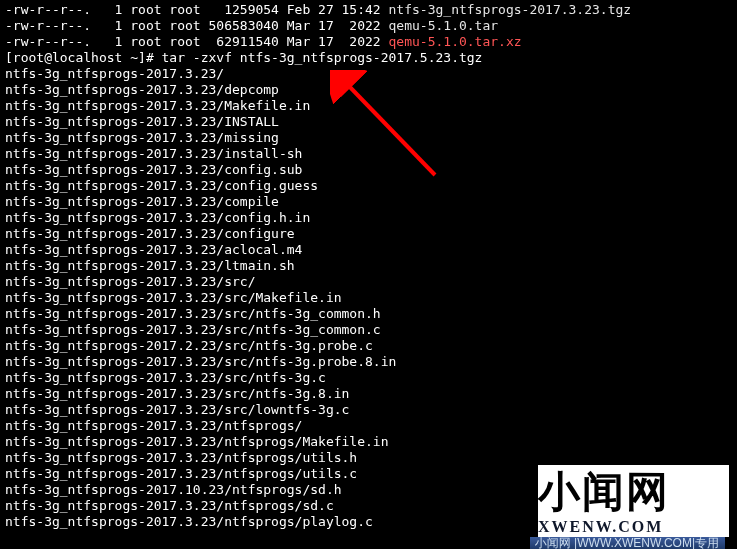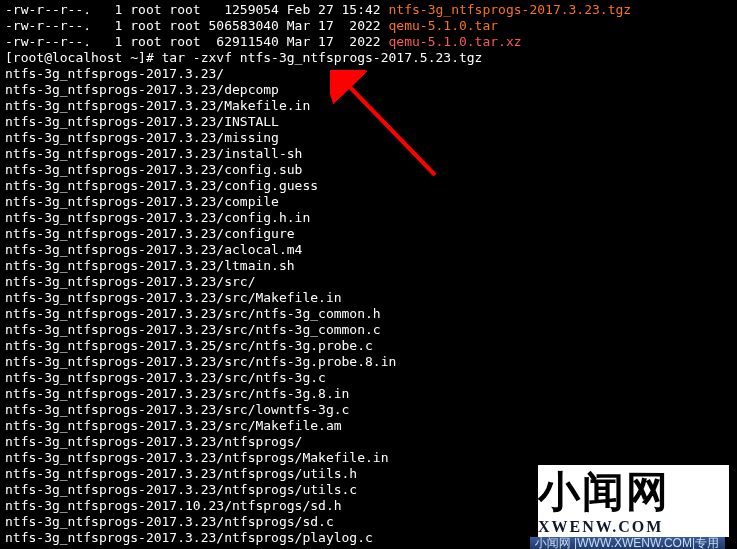--- a/index.html
+++ b/index.html
@@ -10,21 +10,21 @@
       font-size: 13px;
       line-height: 16px;
       width: 737px;
       height: 549px;
       position: relative;
       overflow: hidden;
       padding: 2px 5px;
     }
     .line { white-space: pre; }
     .white { color: #fff; }
-    .cyan { color: #f97316; }
+    .cyan { color: #e5e5e5; }
     .yellow { color: #ffff55; }
     .red { color: #ff5555; }
     .arrow {
       position: absolute;
       top: 70px;
       left: 330px;
       width: 110px;
       height: 110px;
       pointer-events: none;
     }
@@ -88,26 +88,25 @@
     <div class="line white">ntfs-3g_ntfsprogs-2017.3.23/config.guess</div>
     <div class="line white">ntfs-3g_ntfsprogs-2017.3.23/compile</div>
     <div class="line white">ntfs-3g_ntfsprogs-2017.3.23/config.h.in</div>
     <div class="line white">ntfs-3g_ntfsprogs-2017.3.23/configure</div>
     <div class="line white">ntfs-3g_ntfsprogs-2017.3.23/aclocal.m4</div>
     <div class="line white">ntfs-3g_ntfsprogs-2017.3.23/ltmain.sh</div>
     <div class="line white">ntfs-3g_ntfsprogs-2017.3.23/src/</div>
     <div class="line white">ntfs-3g_ntfsprogs-2017.3.23/src/Makefile.in</div>
     <div class="line white">ntfs-3g_ntfsprogs-2017.3.23/src/ntfs-3g_common.h</div>
     <div class="line white">ntfs-3g_ntfsprogs-2017.3.23/src/ntfs-3g_common.c</div>
-    <div class="line white">ntfs-3g_ntfsprogs-2017.3.25/src/ntfs-3g.probe.c</div>
+    <div class="line white">ntfs-3g_ntfsprogs-2017.2.23/src/ntfs-3g.probe.c</div>
     <div class="line white">ntfs-3g_ntfsprogs-2017.3.23/src/ntfs-3g.probe.8.in</div>
     <div class="line white">ntfs-3g_ntfsprogs-2017.3.23/src/ntfs-3g.c</div>
     <div class="line white">ntfs-3g_ntfsprogs-2017.3.23/src/ntfs-3g.8.in</div>
     <div class="line white">ntfs-3g_ntfsprogs-2017.3.23/src/lowntfs-3g.c</div>
-    <div class="line white">ntfs-3g_ntfsprogs-2017.3.23/src/Makefile.am</div>
     <div class="line white">ntfs-3g_ntfsprogs-2017.3.23/ntfsprogs/</div>
     <div class="line white">ntfs-3g_ntfsprogs-2017.3.23/ntfsprogs/Makefile.in</div>
     <div class="line white">ntfs-3g_ntfsprogs-2017.3.23/ntfsprogs/utils.h</div>
     <div class="line white">ntfs-3g_ntfsprogs-2017.3.23/ntfsprogs/utils.c</div>
     <div class="line white">ntfs-3g_ntfsprogs-2017.10.23/ntfsprogs/sd.h</div>
     <div class="line white">ntfs-3g_ntfsprogs-2017.3.23/ntfsprogs/sd.c</div>
     <div class="line white">ntfs-3g_ntfsprogs-2017.3.23/ntfsprogs/playlog.c</div>
   </div>
 
 <svg class="arrow" viewBox="0 0 110 110">

